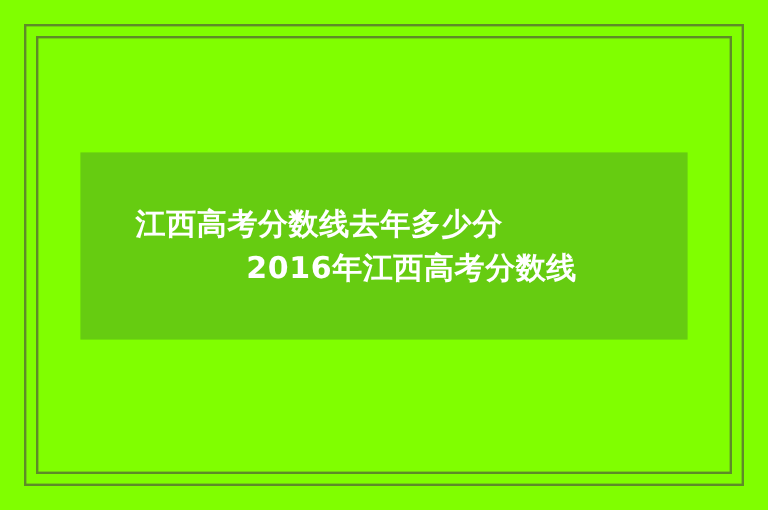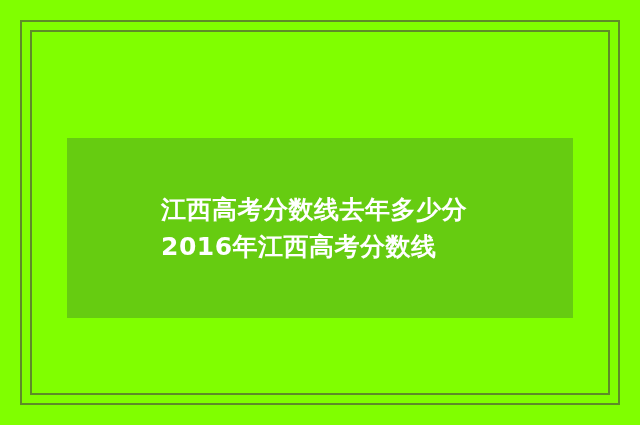--- a/index.html
+++ b/index.html
@@ -41,41 +41,42 @@
     height: 365px;
     border: 2px solid #5e8c28;
     box-sizing: border-box;
     pointer-events: none;
   }
 
   
   #text-band {
     position: absolute;
     left: 67px;
-    top: 138px;
+    top: 127px;
     width: 506px;
-    height: 180px;
+    height: 156px;
     background: #66cc11;
     box-sizing: border-box;
     display: flex;
     flex-direction: column;
     justify-content: center;
-    padding-left: 94px;
+    padding-left: 46px;
   }
 
   .headline {
     color: #ffffff;
     font-size: 25px;
     font-weight: bold;
     line-height: 36px;
     letter-spacing: 0.5px;
     white-space: nowrap;
   }
   #headline-line-2 {
     margin-top: 1px;
+    text-align: center;
   }
 </style>
 </head>
 <body>
 
 <div id="banner">
 
   <div id="frame-outer"></div>
   <div id="frame-inner"></div>
 

